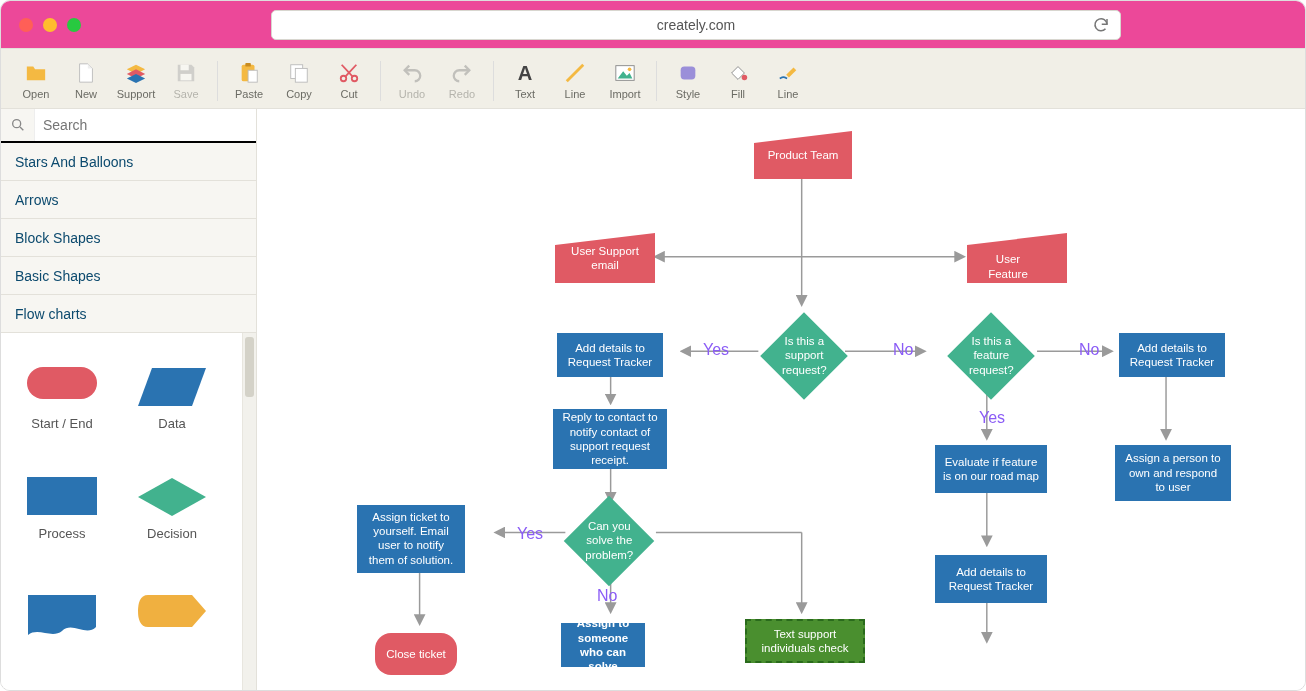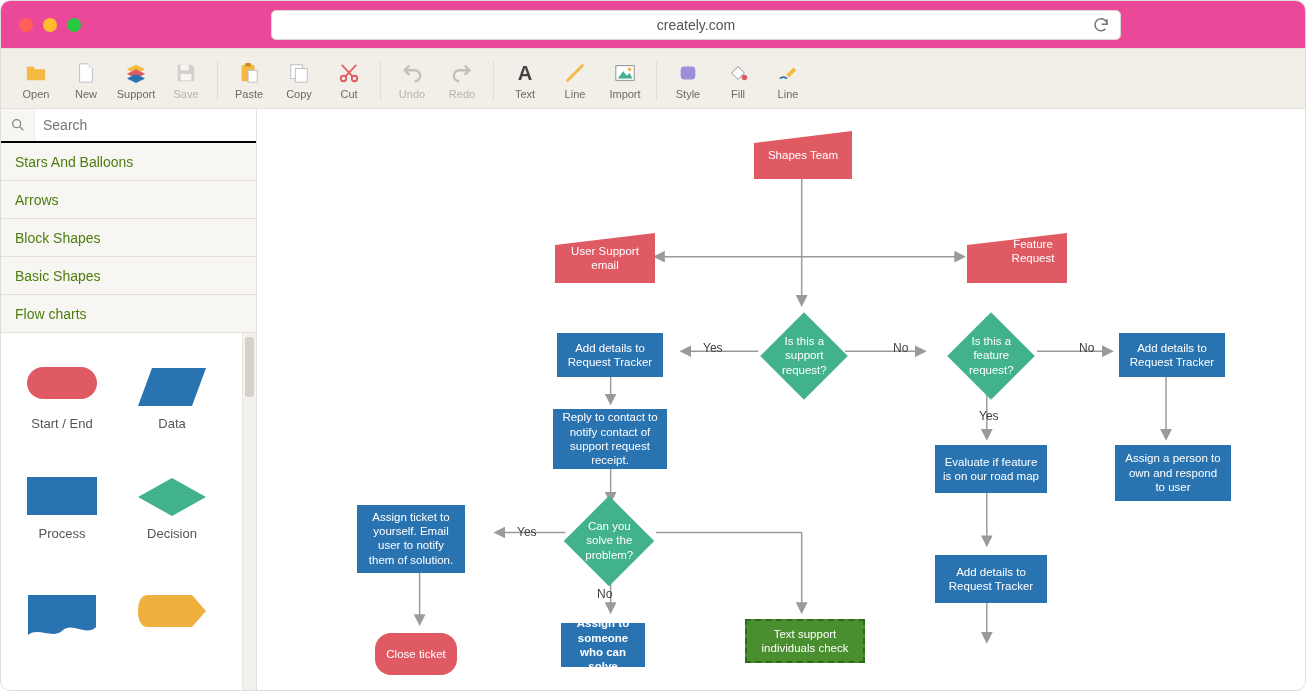--- a/index.html
+++ b/index.html
@@ -20,35 +20,35 @@
   .tbtn { width: 50px; height: 54px; display: flex; flex-direction: column; align-items: center; justify-content: center; gap: 4px; cursor: pointer; font-size: 11px; color: #6b6b64; }
   .tbtn.disabled { opacity: 0.45; }
   .tbtn .ico { width: 26px; height: 22px; display: flex; align-items: center; justify-content: center; }
   .tsep { width: 1px; height: 40px; background: #ddd; margin: 0 6px; }
   
   .main { flex: 1; display: flex; min-height: 0; }
   .sidebar { width: 256px; background: #f7f6f2; border-right: 1px solid #e3e1da; display: flex; flex-direction: column; }
   .search-row { height: 34px; display: flex; align-items: center; border-bottom: 2px solid #000000; background:#fff; }
   .search-row .mag { width: 34px; display:flex; align-items:center; justify-content:center; border-right:1px solid #eee; height:100%; background:#f7f6f2;}
   .search-row input { flex:1; border:none; height:100%; padding:0 8px; font-size:14px; color:#777; outline:none; }
-  .cat { height: 38px; line-height: 38px; padding: 0 14px; font-size: 14px; color: #4d7c0f; border-bottom: 1px solid #e3e1da; cursor: pointer; }
+  .cat { height: 38px; line-height: 38px; padding: 0 14px; font-size: 14px; color: #0c4a6e; border-bottom: 1px solid #e3e1da; cursor: pointer; }
   .palette { flex:1; background:#fff; display:flex; flex-wrap:wrap; padding:10px 6px; align-content:flex-start; overflow:hidden; position:relative; }
   .palette-scroll { position:absolute; right:0; top:0; bottom:0; width:14px; background:#f2f1ec; border-left:1px solid #e8e6df;}
   .palette-scroll .thumb { position:absolute; left:2px; right:2px; top:4px; height:60px; background:#d4d2c8; border-radius:3px;}
   .pal-item { width: 110px; height: 110px; display:flex; flex-direction:column; align-items:center; justify-content:center; gap:8px; font-size:13px; color:#555; }
   .pal-shape { width:72px; height:42px; }
   
   .canvas { flex:1; position:relative; background:#fff; overflow:hidden; }
   .node { position:absolute; color:#fff; font-size:11.5px; text-align:center; display:flex; align-items:center; justify-content:center; padding:6px 8px; line-height:1.25; }
   .process { background:#2a73b1; }
   .process2 { background:#4a8f2f; }
   .terminator { background:#e05a64; border-radius:16px; }
   .diamond { background:#42b28e; transform: rotate(45deg); }
   .diamond > span { transform: rotate(-45deg); display:block; width:120px; }
-  .conn-label { position:absolute; font-size:12px; color:#404040; }
+  .conn-label { position:absolute; font-size:16px; color:#8b5cf6; }
   svg.conns { position:absolute; left:0; top:0; width:100%; height:100%; pointer-events:none; }
   svg.conns line, svg.conns polyline { stroke:#9a9a9a; stroke-width:1.5; fill:none; }
   svg.conns polygon { fill:#9a9a9a; }
 </style>
 </head>
 <body>
 <div class="window">
 
   <div class="chrome">
     <div class="traffic">
@@ -308,34 +308,34 @@
         <line x1="734" y1="384" x2="734" y2="442" marker-end="url(#ah)"></line>
         <line x1="734" y1="494" x2="734" y2="540" marker-end="url(#ah)"></line>
 
         <line x1="916" y1="268" x2="916" y2="334" marker-end="url(#ah)"></line>
       </svg>
 
       <svg style="position:absolute;left:497px;top:22px" width="98" height="48">
           <polygon points="0,12 98,0 98,48 0,48" fill="#e05a64"></polygon>
         </svg>
       <div class="node" style="left:497px;top:22px;width:98px;height:48px;">
-          <span>Shapes Team</span>
+          <span>Product Team</span>
         </div>
 
       <svg style="position:absolute;left:298px;top:124px" width="100" height="50">
           <polygon points="0,12 100,0 100,50 0,50" fill="#e05a64"></polygon>
         </svg>
       <div class="node" style="left:298px;top:124px;width:100px;height:50px;">
           <span>User Support email</span>
         </div>
 
       <svg style="position:absolute;left:710px;top:124px" width="100" height="50">
           <polygon points="0,12 100,0 100,50 0,50" fill="#e05a64"></polygon>
         </svg>
-      <div class="node" style="left:710px;top:110px;width:82px;height:50px;margin-left:25px;">
+      <div class="node" style="left:710px;top:140px;width:82px;height:50px;">
           <span>User Feature Request</span>
         </div>
 
       <div class="node diamond" style="left:516px;top:216px;width:62px;height:62px;">
           <span>Is this a support request?</span>
         </div>
       <div class="node diamond" style="left:703px;top:216px;width:62px;height:62px;">
           <span>Is this a feature request?</span>
         </div>
       <div class="node diamond" style="left:320px;top:400px;width:64px;height:64px;">

